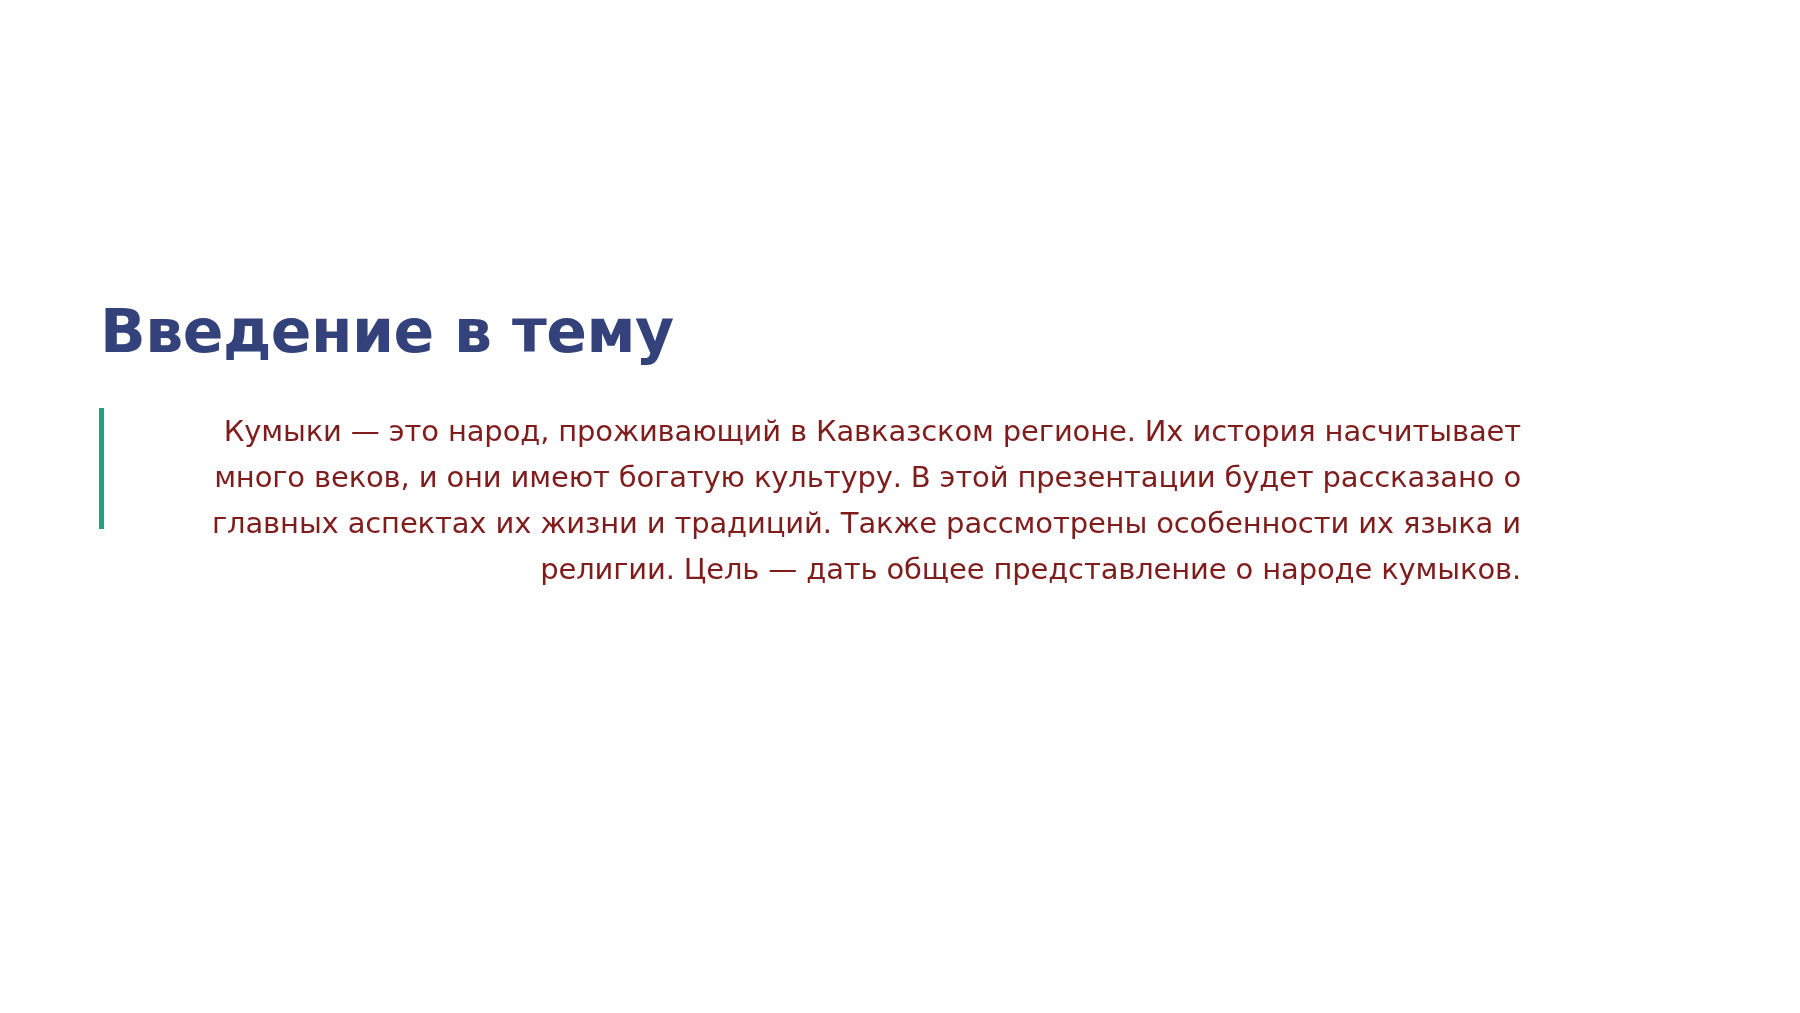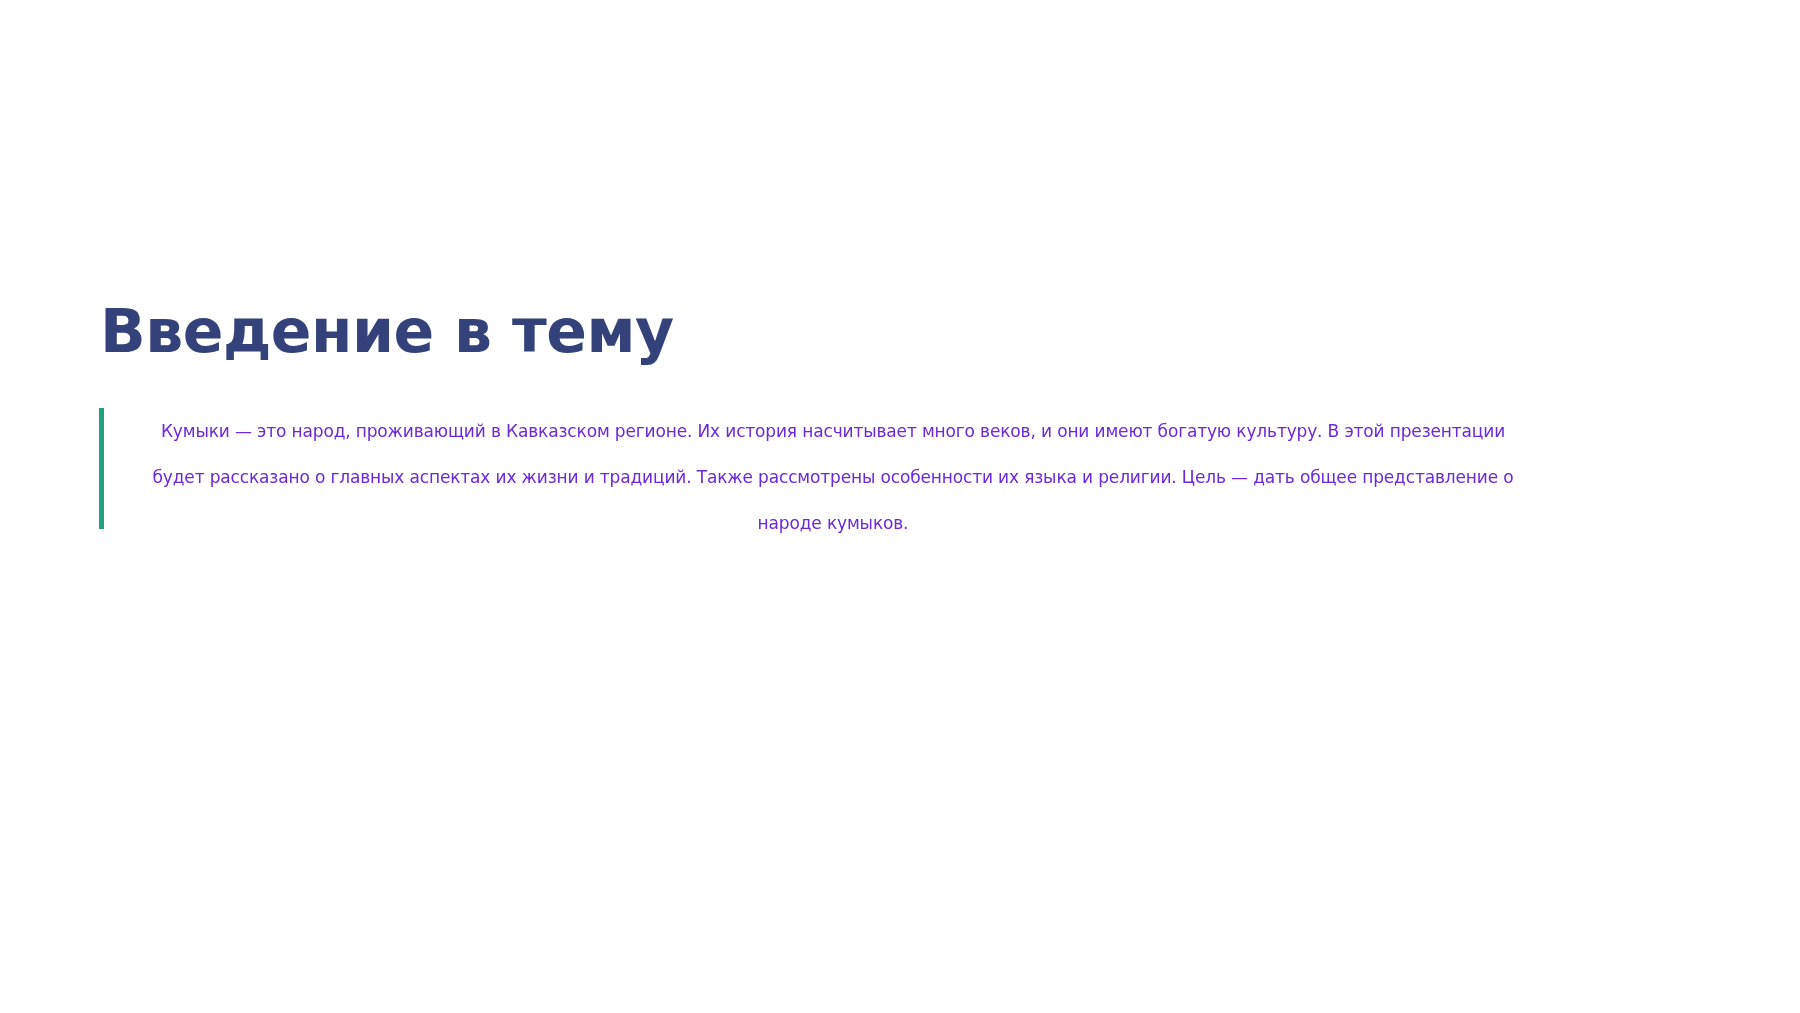--- a/index.html
+++ b/index.html
@@ -58,26 +58,26 @@
     height: 121px;
     background: #1fa37e;
     border-radius: 0;
   }
 
   .body-text {
     margin: 0;
     padding: 0;
     width: 1376px;
     font-family: "DejaVu Sans", "Liberation Sans", sans-serif;
-    font-size: 17px;
+    font-size: 29px;
     font-weight: 400;
     line-height: 46px;
-    color: #6d28d9;
+    color: #7f1d1d;
     letter-spacing: -0.15px;
-    text-align: center;
+    text-align: right;
   }
 </style>
 </head>
 <body>
 
 <div class="slide">
 
   <div class="content-block">
 
     <h1 class="slide-title">Введение в тему</h1>

